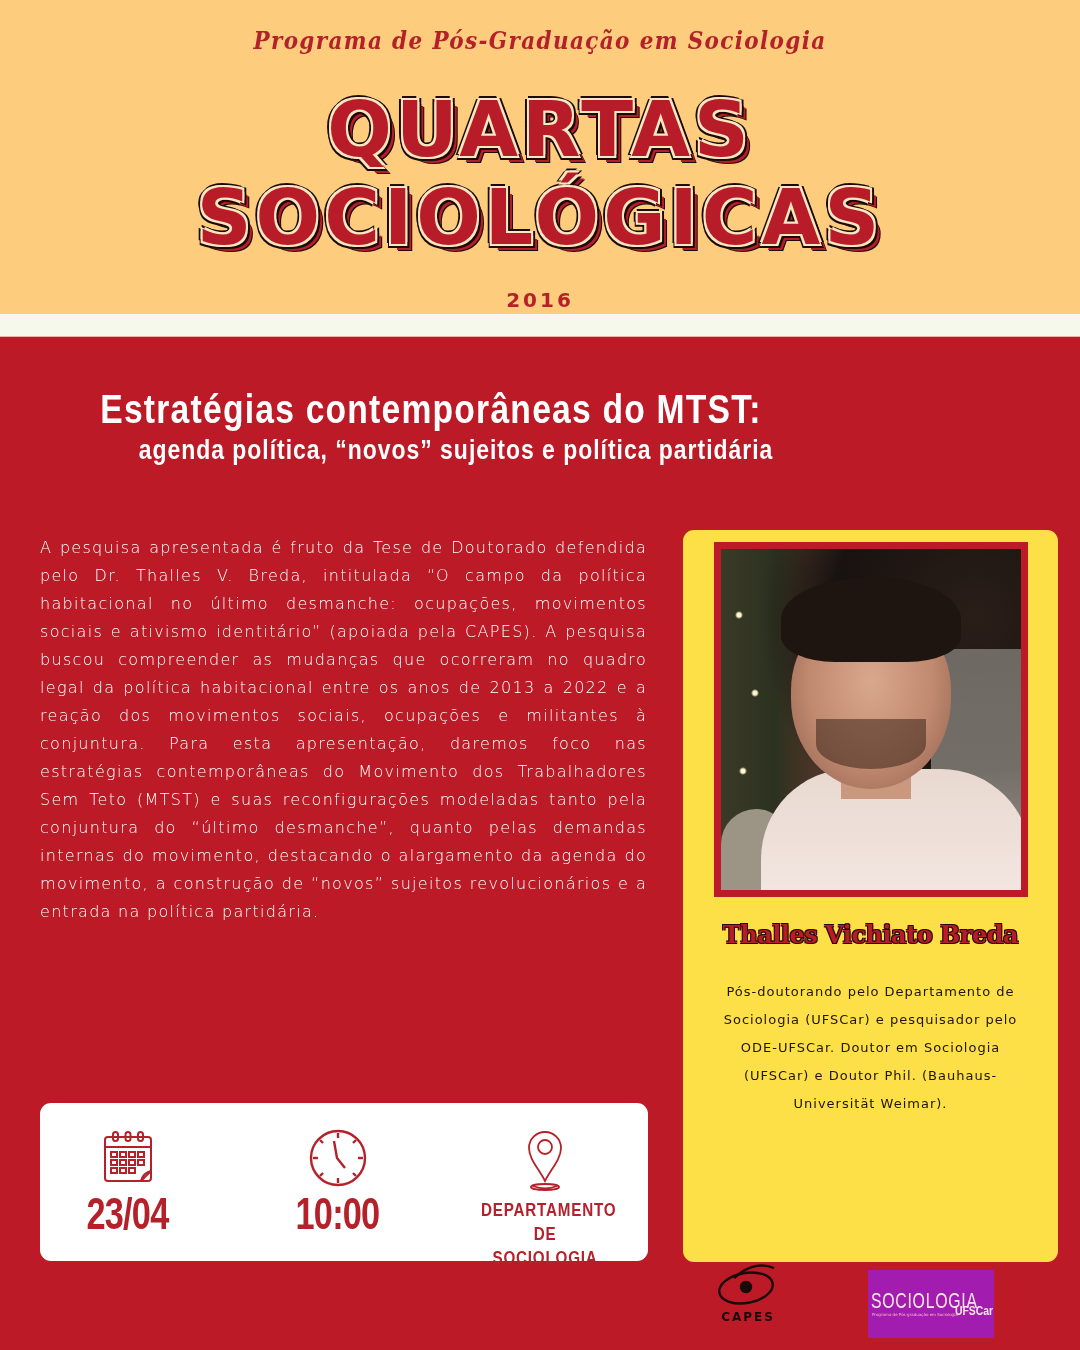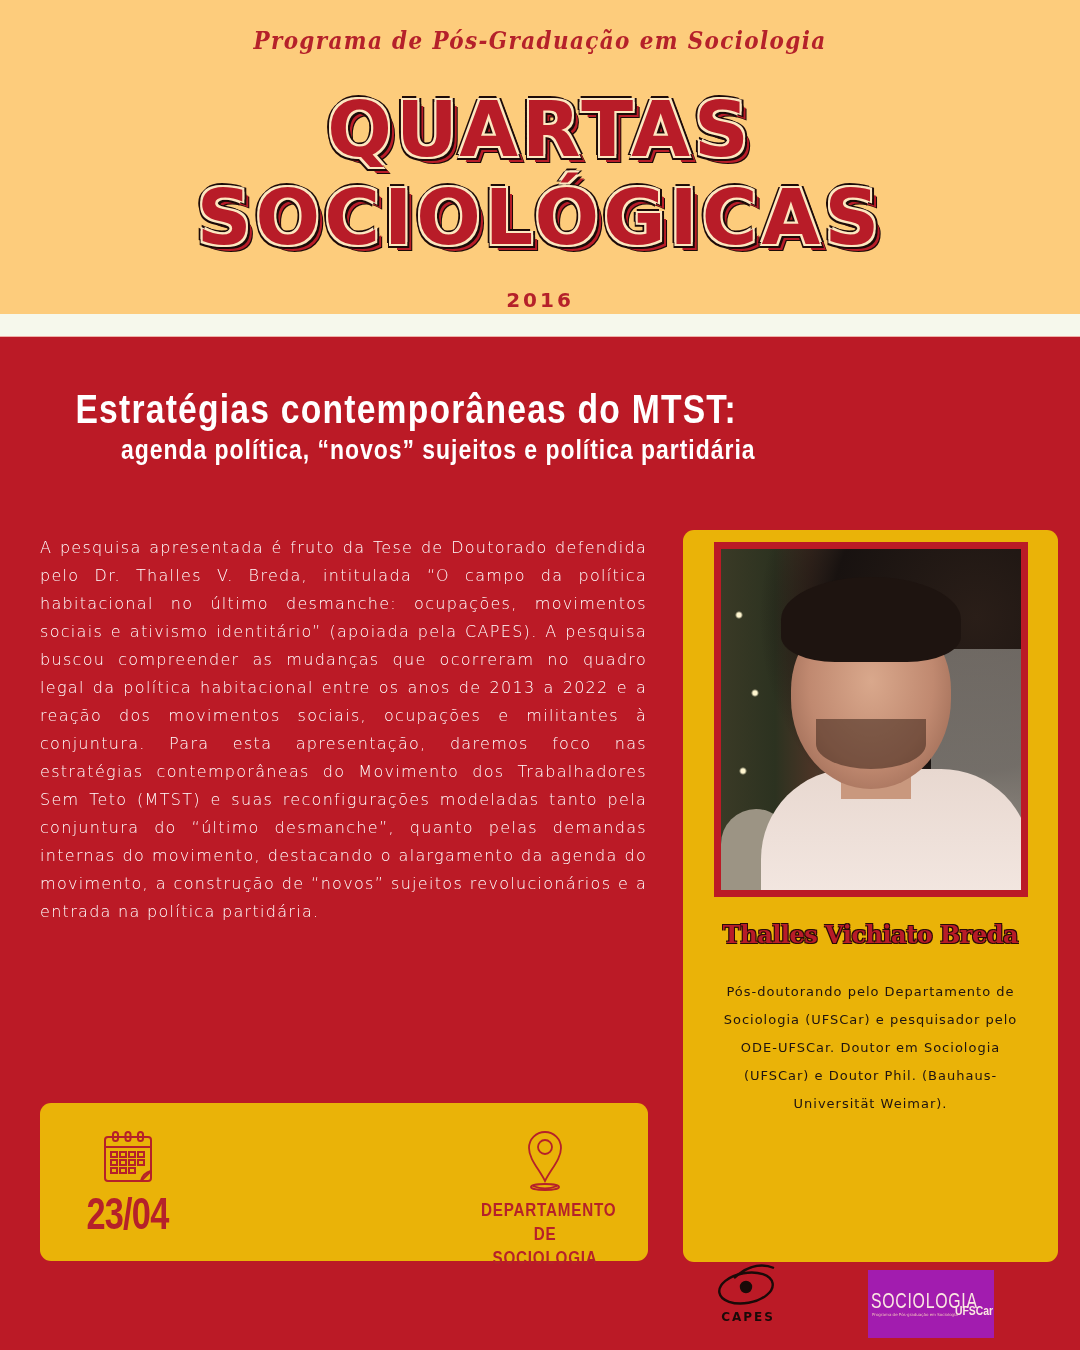--- a/index.html
+++ b/index.html
@@ -21,42 +21,42 @@
       -2px -2px 0 #fde7c0, 2px -2px 0 #fde7c0, -2px 2px 0 #fde7c0, 2px 2px 0 #fde7c0,
       -4px -1px 0 #1c0a08, 4px 4px 0 #1c0a08, -1px -4px 0 #1c0a08, 4px -2px 0 #1c0a08, -3px 4px 0 #1c0a08,
       6px 6px 0 #b81c28, 7px 7px 0 #1c0a08;
   }
   .bt1 { top: 92px; }
   .bt2 { top: 180px; }
 
   .year { position: absolute; top: 288px; left: 0; width: 1080px; text-align: center;
     font-family: "DejaVu Sans", sans-serif; font-weight: bold; font-size: 20px; letter-spacing: 3px; color: #b5212a; }
 
-  .talk-title { position: absolute; top: 386px; left: 0; width: 872px; color: #ffffff;
-    font-family: "Liberation Sans", sans-serif; font-weight: bold; margin-left: 6px; }
+  .talk-title { position: absolute; top: 386px; left: 0; width: 872px; text-align: center; color: #ffffff;
+    font-family: "Liberation Sans", sans-serif; font-weight: bold; }
   .talk-title .l1 { display: block; font-size: 41px; letter-spacing: 1.5px; transform: scaleX(0.82); line-height: 46px; margin-left: -10px; }
   .talk-title .l2 { display: block; font-size: 28px; letter-spacing: 1.2px; transform: scaleX(0.82); line-height: 36px; margin-left: 40px; }
 
   .abstract { position: absolute; left: 40px; top: 534px; width: 607px; color: #ffffff;
     font-family: "DejaVu Sans", sans-serif; font-size: 16px; line-height: 28px; letter-spacing: 1.3px;
     text-align: justify; font-weight: 300; }
 
   .info-box { position: absolute; left: 40px; top: 1103px; width: 608px; height: 158px;
-    background: #eab308; border-radius: 11px; }
+    background: #ffffff; border-radius: 11px; }
   .info-item { position: absolute; top: 0; height: 158px; text-align: center; color: #b5212a; }
   .info-item svg { position: absolute; left: 50%; transform: translateX(-50%); }
   .info-date { left: 30px; width: 115px; }
   .info-time { left: 240px; width: 115px; }
   .info-place { left: 425px; width: 160px; }
   .info-value { position: absolute; left: 0; width: 100%; font-family: "Liberation Sans", sans-serif; font-weight: bold; }
   .info-date .info-value, .info-time .info-value { top: 86px; font-size: 44px; transform: scaleX(0.78); letter-spacing: -1px; }
   .info-place .info-value { top: 95px; font-size: 19px; line-height: 24px; transform: scaleX(0.80); letter-spacing: 1px; }
 
   .speaker-card { position: absolute; left: 683px; top: 530px; width: 375px; height: 732px;
-    background: #eab308; border-radius: 11px; }
+    background: #fde047; border-radius: 11px; }
   .photo-frame { position: absolute; left: 31px; top: 12px; width: 314px; height: 355px; background: #bb1a26; padding: 7px; }
   .photo { width: 100%; height: 100%; position: relative; overflow: hidden;
     background: radial-gradient(ellipse at 85% 20%, #2a1e18 0%, #181210 40%, transparent 60%),
                 linear-gradient(90deg, #3a3a26 0%, #2c3220 18%, #4a3426 30%, #6a584a 60%, #8a7e72 85%, #5a5048 100%); }
   .photo .bg-light { position: absolute; right: 0; top: 100px; width: 90px; height: 250px; background: linear-gradient(180deg, #8e8a84, #a7a198); opacity: 0.7; }
   .photo .shirt { position: absolute; left: 40px; top: 220px; width: 270px; height: 140px; border-radius: 90px 90px 0 0; background: linear-gradient(180deg, #e8d8d0, #f4e8e2); }
   .photo .vest { position: absolute; left: 0px; top: 260px; width: 70px; height: 100px; border-radius: 40px 40px 0 0; background: #9c9484; }
   .photo .neck { position: absolute; left: 120px; top: 190px; width: 70px; height: 60px; background: #c9987e; }
   .photo .face { position: absolute; left: 70px; top: 60px; width: 160px; height: 180px; border-radius: 45% 45% 50% 50%; background: radial-gradient(ellipse at 50% 40%, #d9a88c 0%, #c08970 55%, #8e5e4a 100%); }
   .photo .hair { position: absolute; left: 60px; top: 28px; width: 180px; height: 85px; border-radius: 50% 50% 30% 30%; background: #1e1410; }
@@ -118,20 +118,35 @@
         <rect x="37" y="31" width="6" height="5"></rect>
       <rect x="10" y="39" width="6" height="5"></rect>
         <rect x="19" y="39" width="6" height="5"></rect>
         <rect x="28" y="39" width="6" height="5"></rect>
       <path d="M40 52 L50 42"></path>
         <path d="M40 52 Q42 44 50 42"></path>
     </svg>
     <div class="info-value">23/04</div>
   </div>
 
+  <div class="info-item info-time">
+    <svg width="60" height="60" viewBox="0 0 60 60" style="top:25px" fill="none" stroke="#b5212a" stroke-width="2.4">
+      <circle cx="30" cy="30" r="27"></circle>
+      <line x1="30" y1="5" x2="30" y2="10"></line>
+        <line x1="30" y1="50" x2="30" y2="55"></line>
+      <line x1="5" y1="30" x2="10" y2="30"></line>
+        <line x1="50" y1="30" x2="55" y2="30"></line>
+      <line x1="12" y1="12" x2="15" y2="15"></line>
+        <line x1="48" y1="12" x2="45" y2="15"></line>
+      <line x1="12" y1="48" x2="15" y2="45"></line>
+        <line x1="48" y1="48" x2="45" y2="45"></line>
+      <path d="M26 13 L29 30 L37 40"></path>
+    </svg>
+    <div class="info-value">10:00</div>
+  </div>
 
   <div class="info-item info-place">
     <svg width="40" height="64" viewBox="0 0 40 64" style="top:26px" fill="none" stroke="#b5212a" stroke-width="1.8">
       <path d="M20 52 C14 40 4 30 4 19 A16 16 0 0 1 36 19 C36 30 26 40 20 52 Z"></path>
       <circle cx="20" cy="18" r="7"></circle>
       <ellipse cx="20" cy="58" rx="14" ry="3"></ellipse>
       <path d="M8 57 Q20 62 32 57"></path>
     </svg>
     <div class="info-value">
       <div>DEPARTAMENTO</div>

